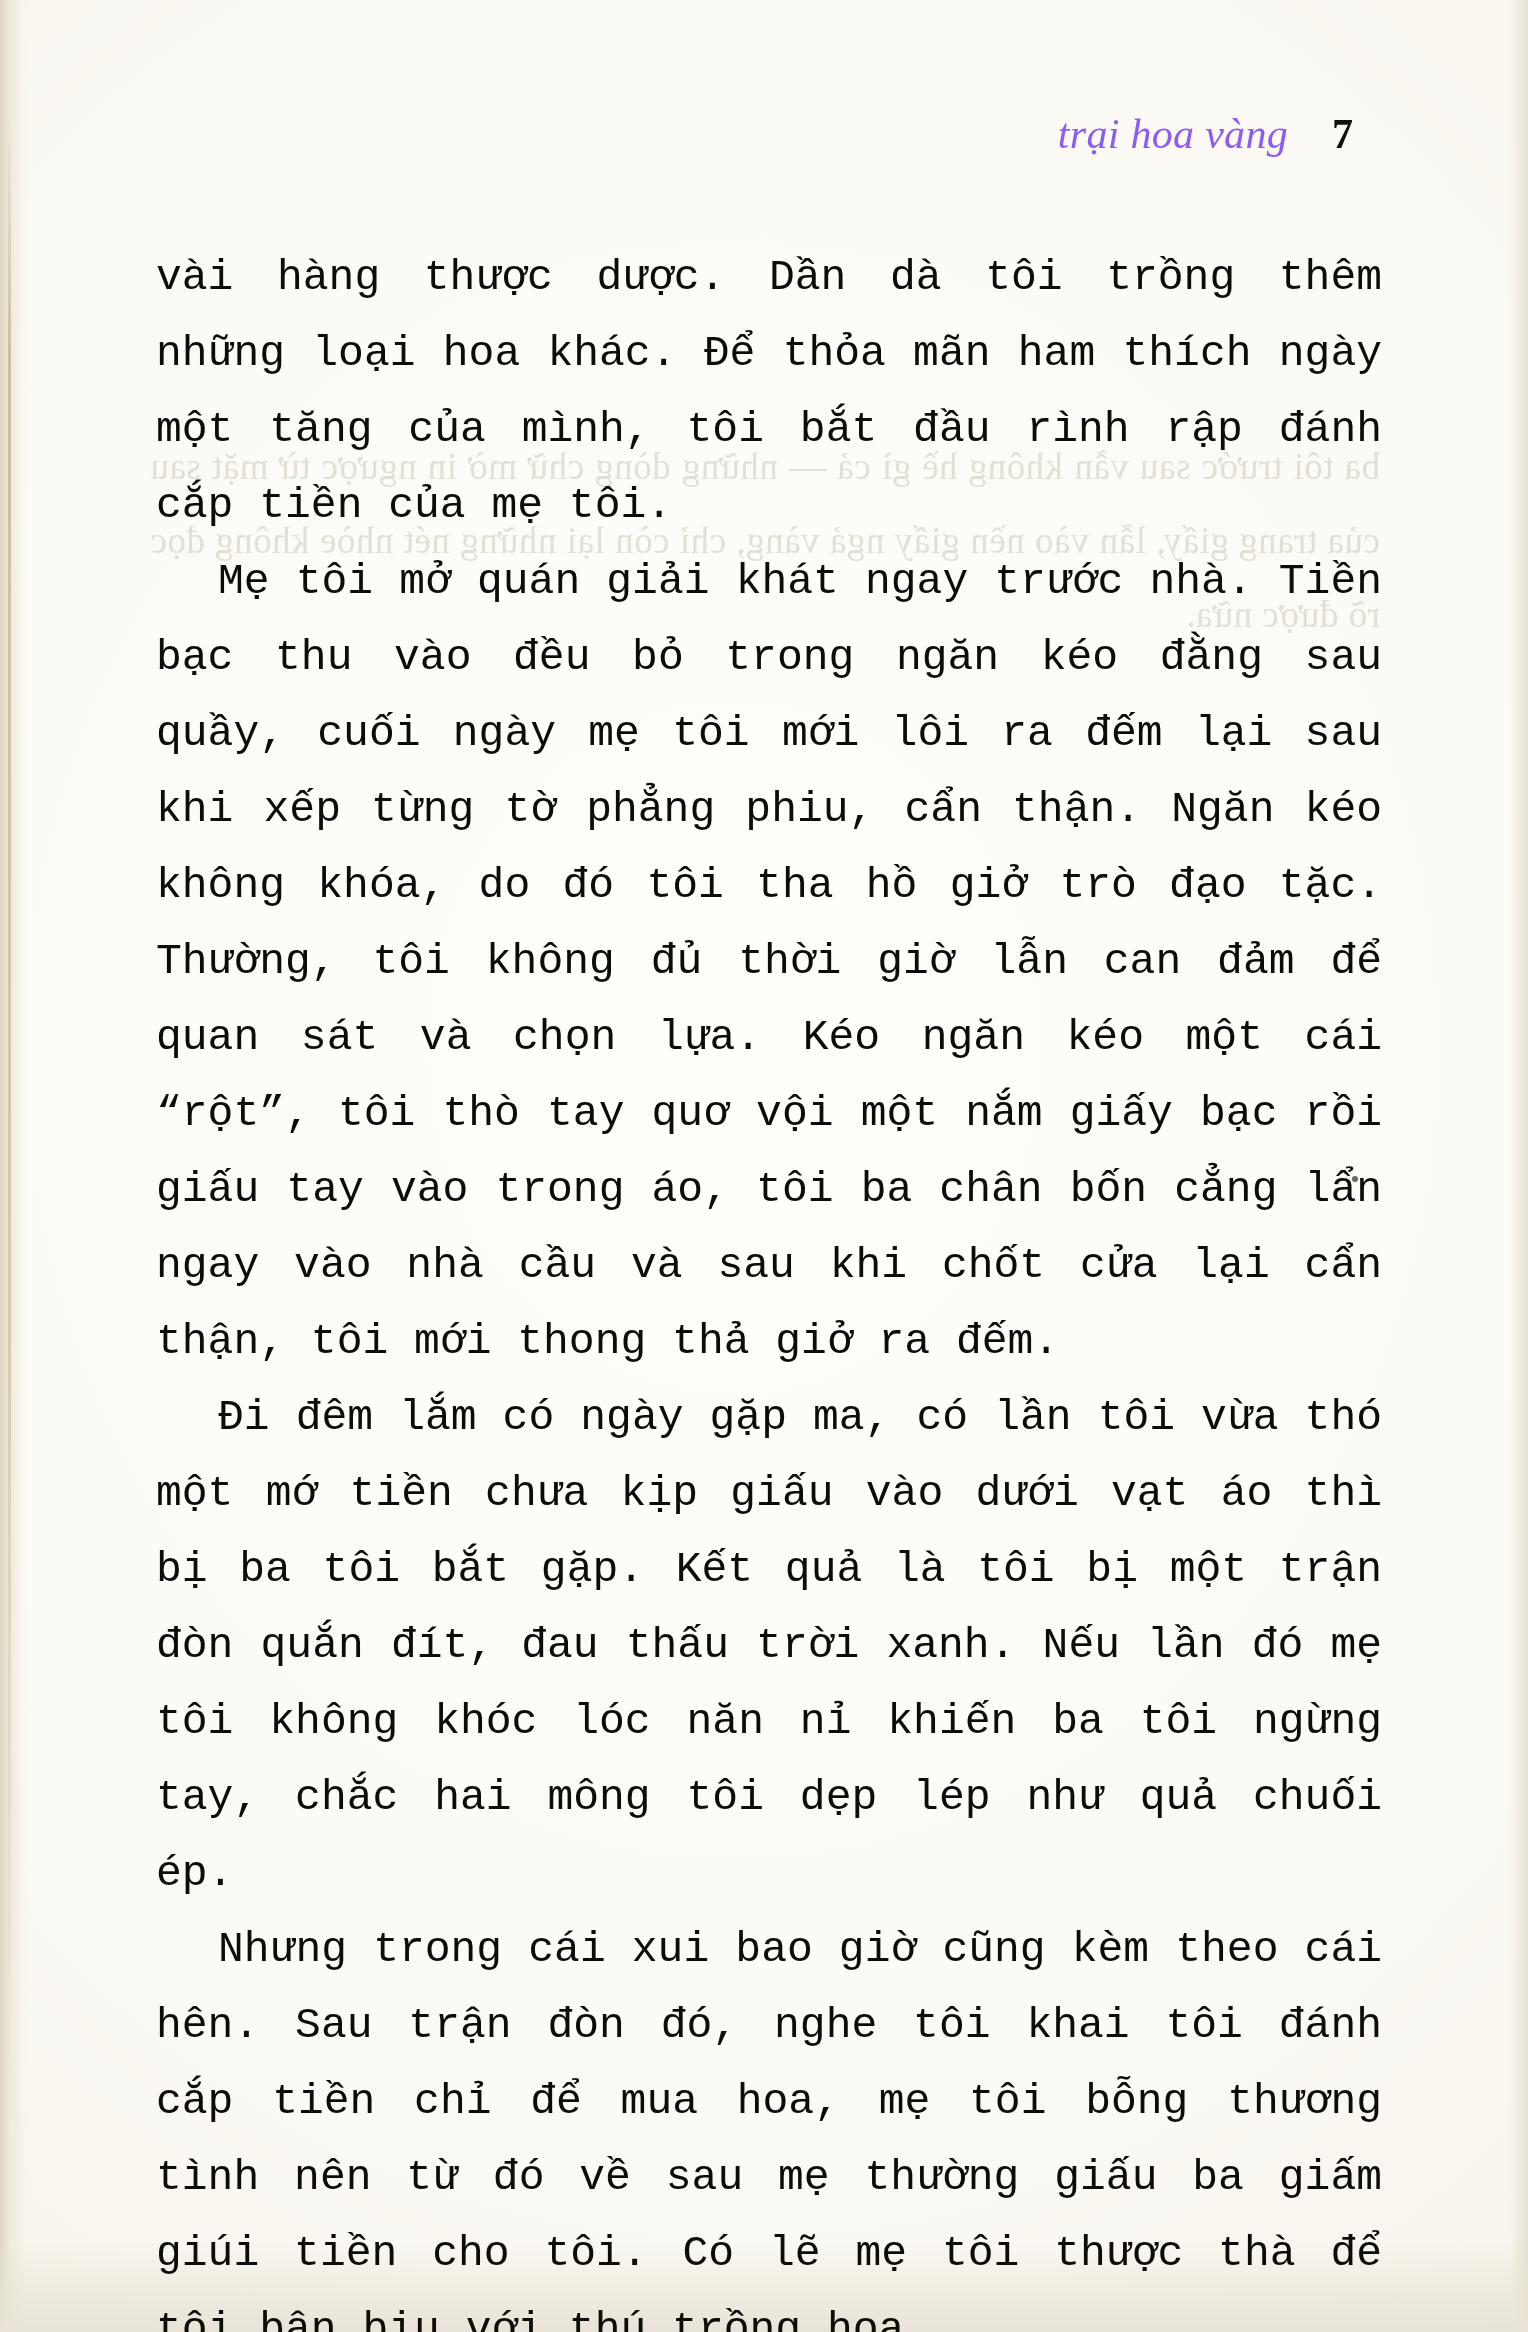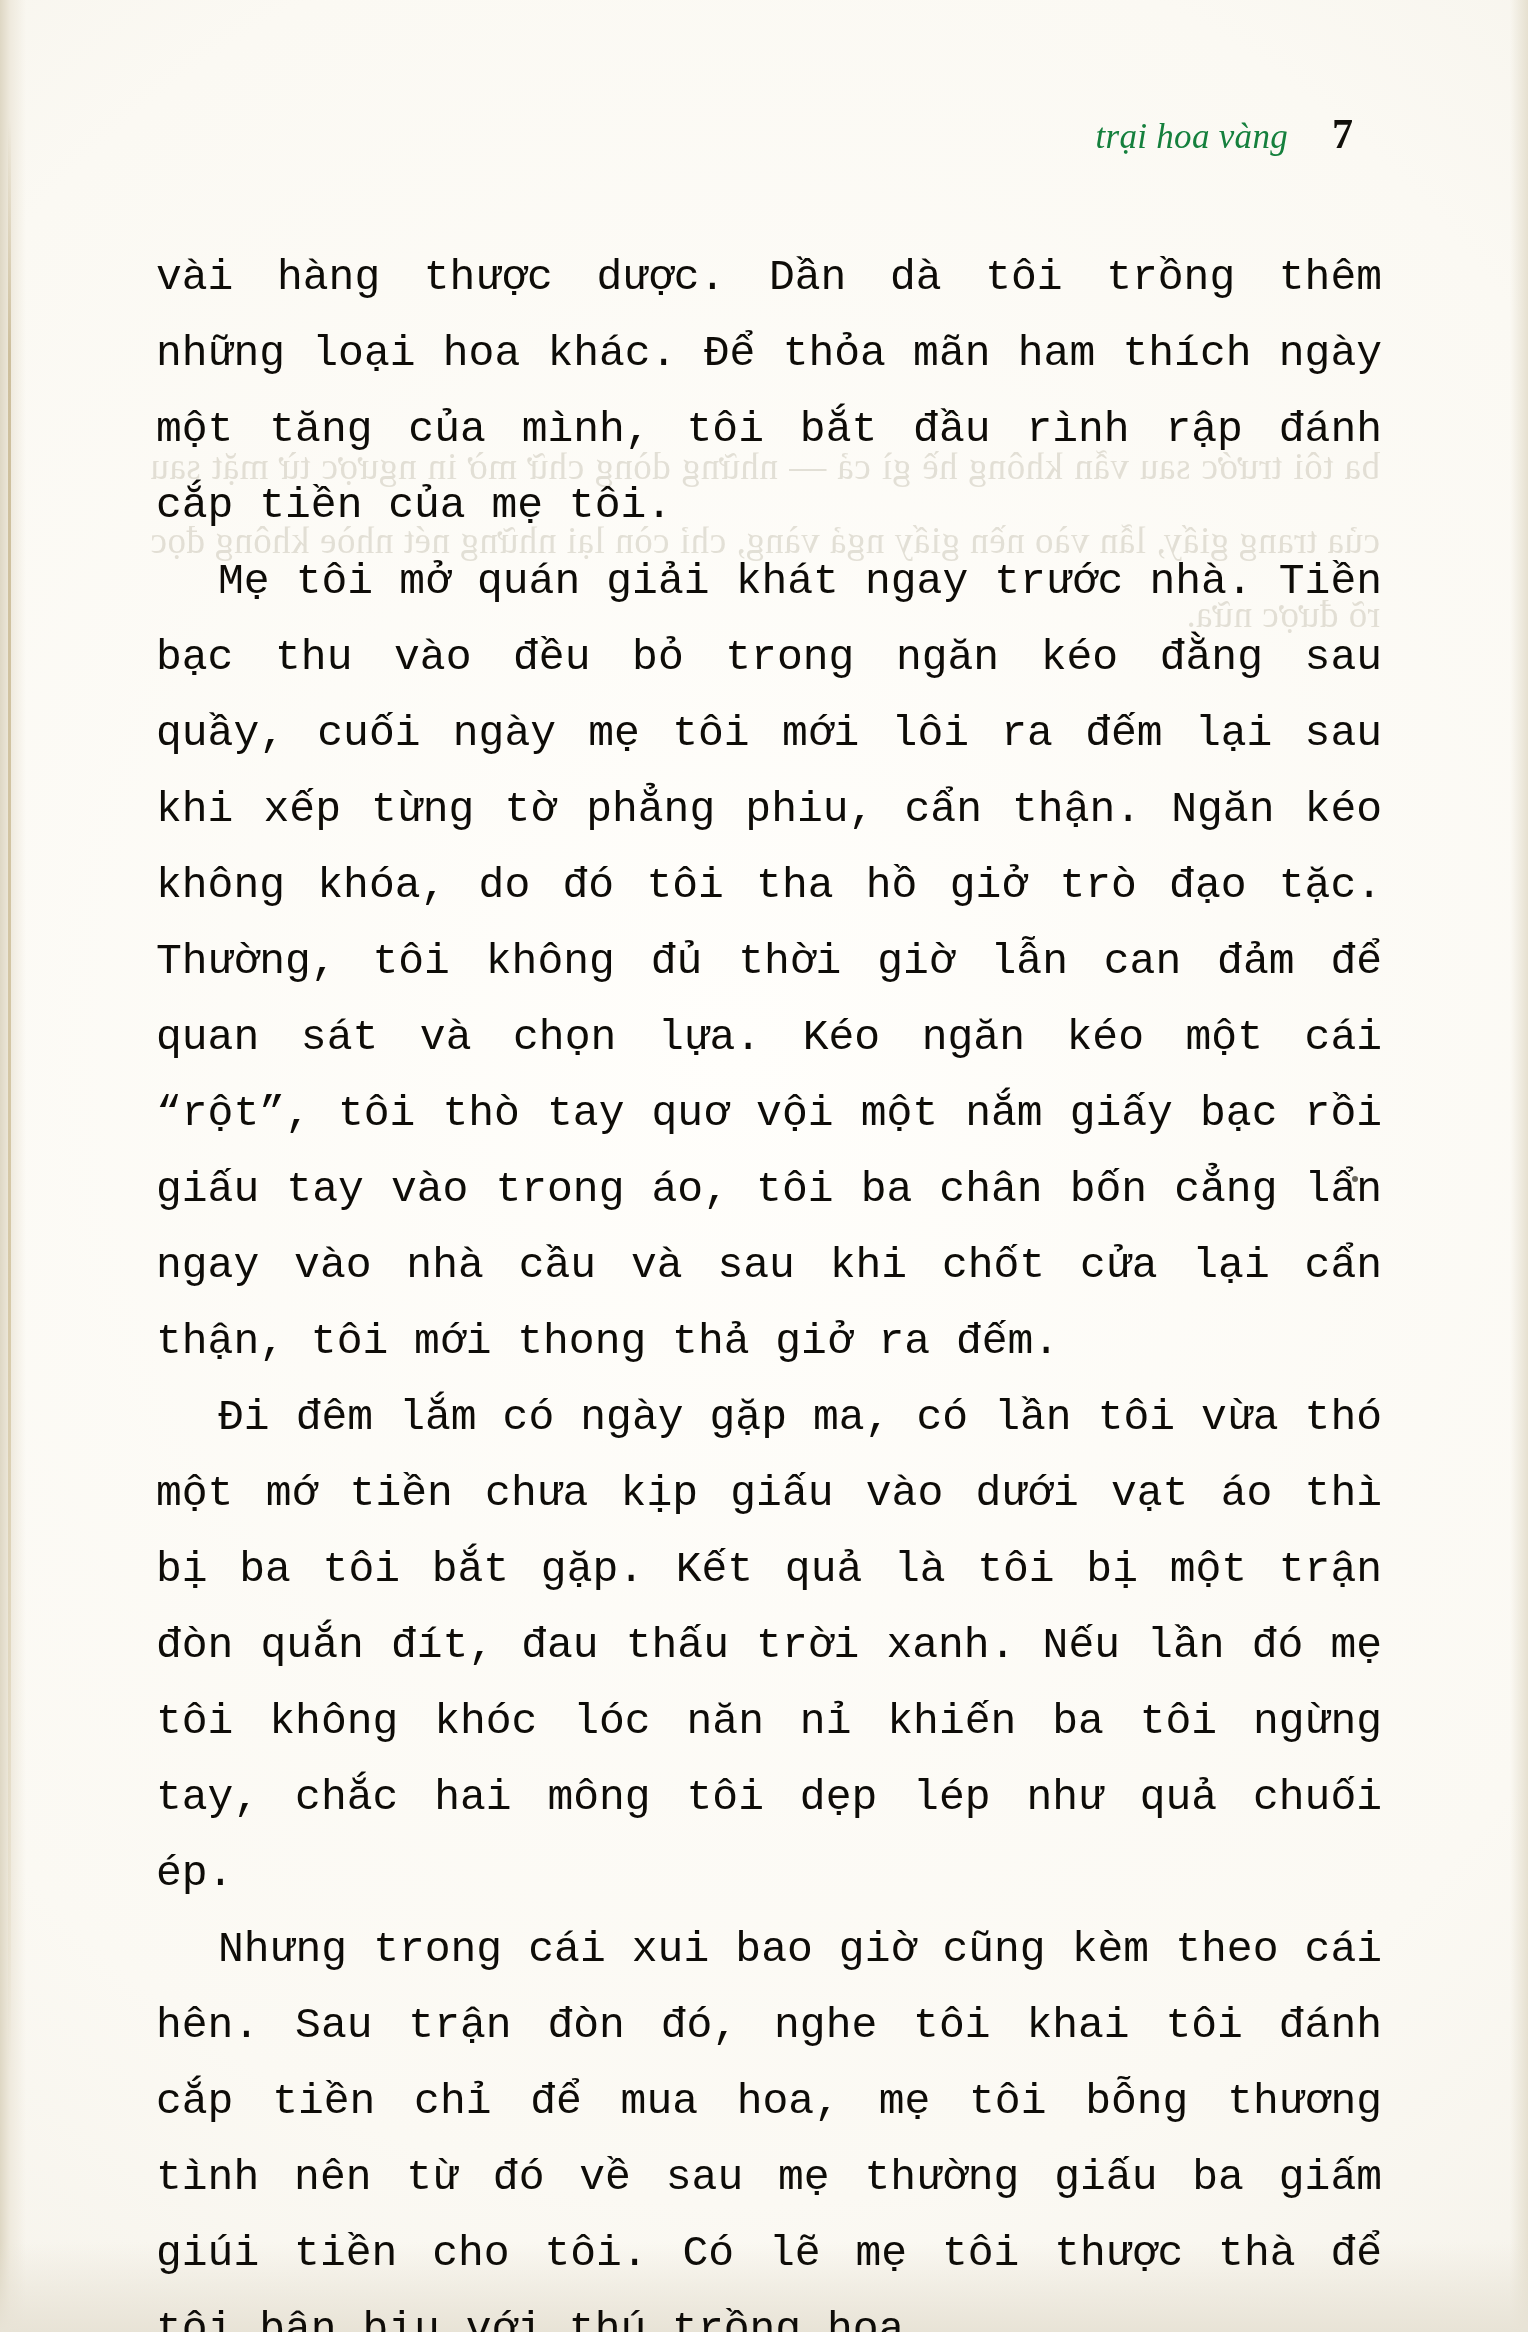--- a/index.html
+++ b/index.html
@@ -89,22 +89,22 @@
     padding-right: 175px;
     box-sizing: border-box;
     display: flex;
     justify-content: flex-end;
     align-items: baseline;
     gap: 44px;
   }
   .running-title {
     font-family: "Liberation Serif", serif;
     font-style: italic;
-    font-size: 35px;
-    color: #15803d;
+    font-size: 42px;
+    color: #8b5cf6;
     letter-spacing: 0.3px;
   }
   .page-number {
     font-family: "Liberation Serif", serif;
     font-size: 42px;
     font-weight: 700;
     color: #12100b;
   }
 
   .body-text {

